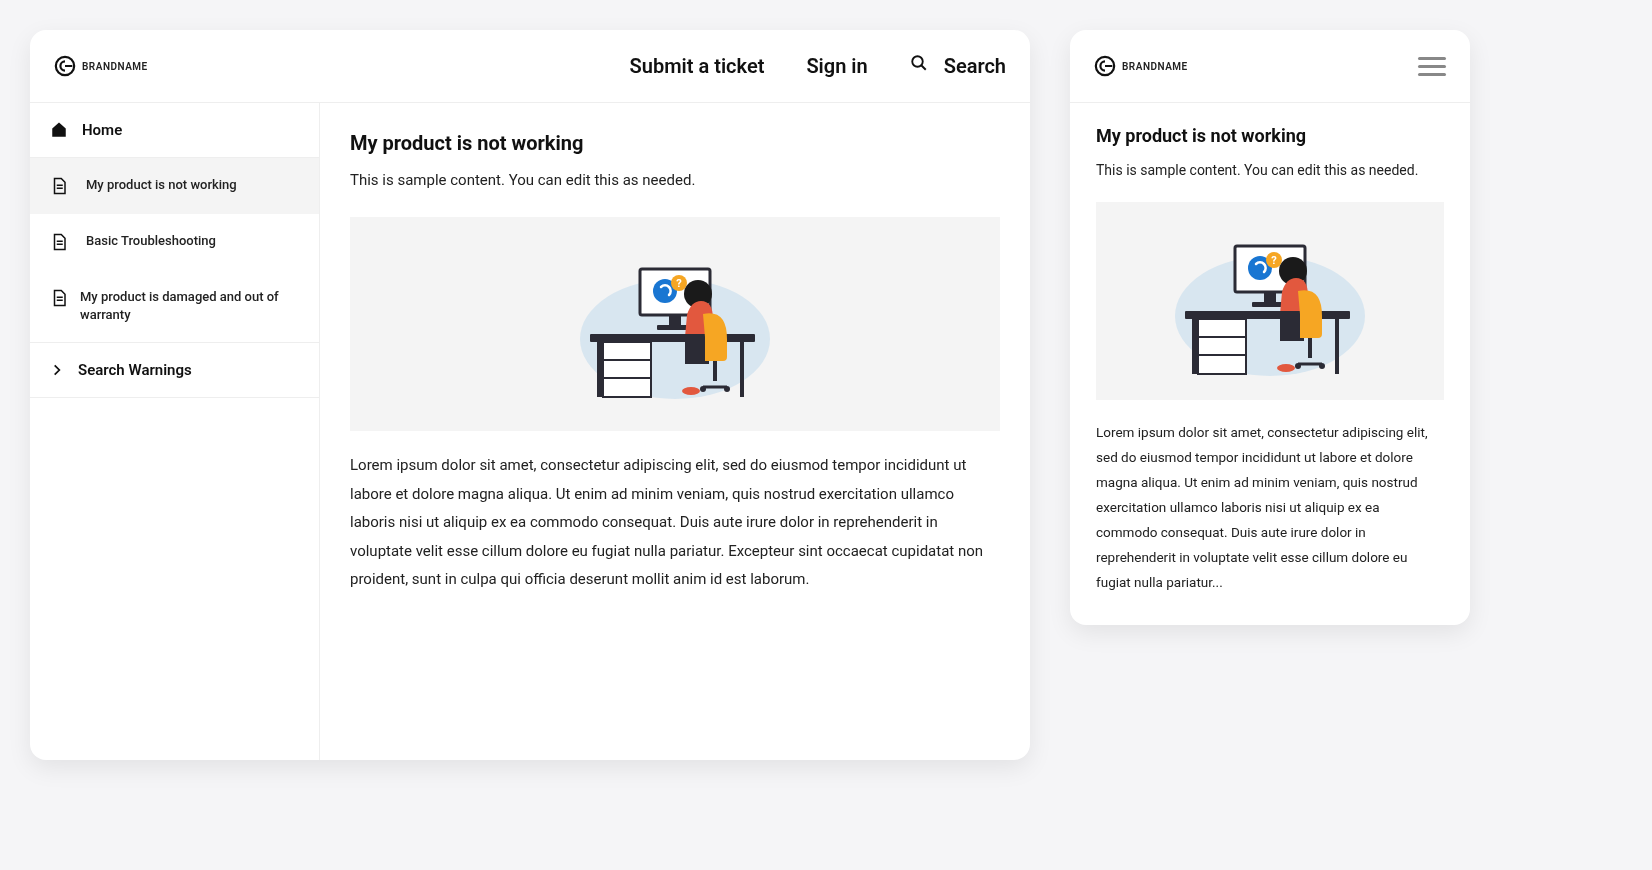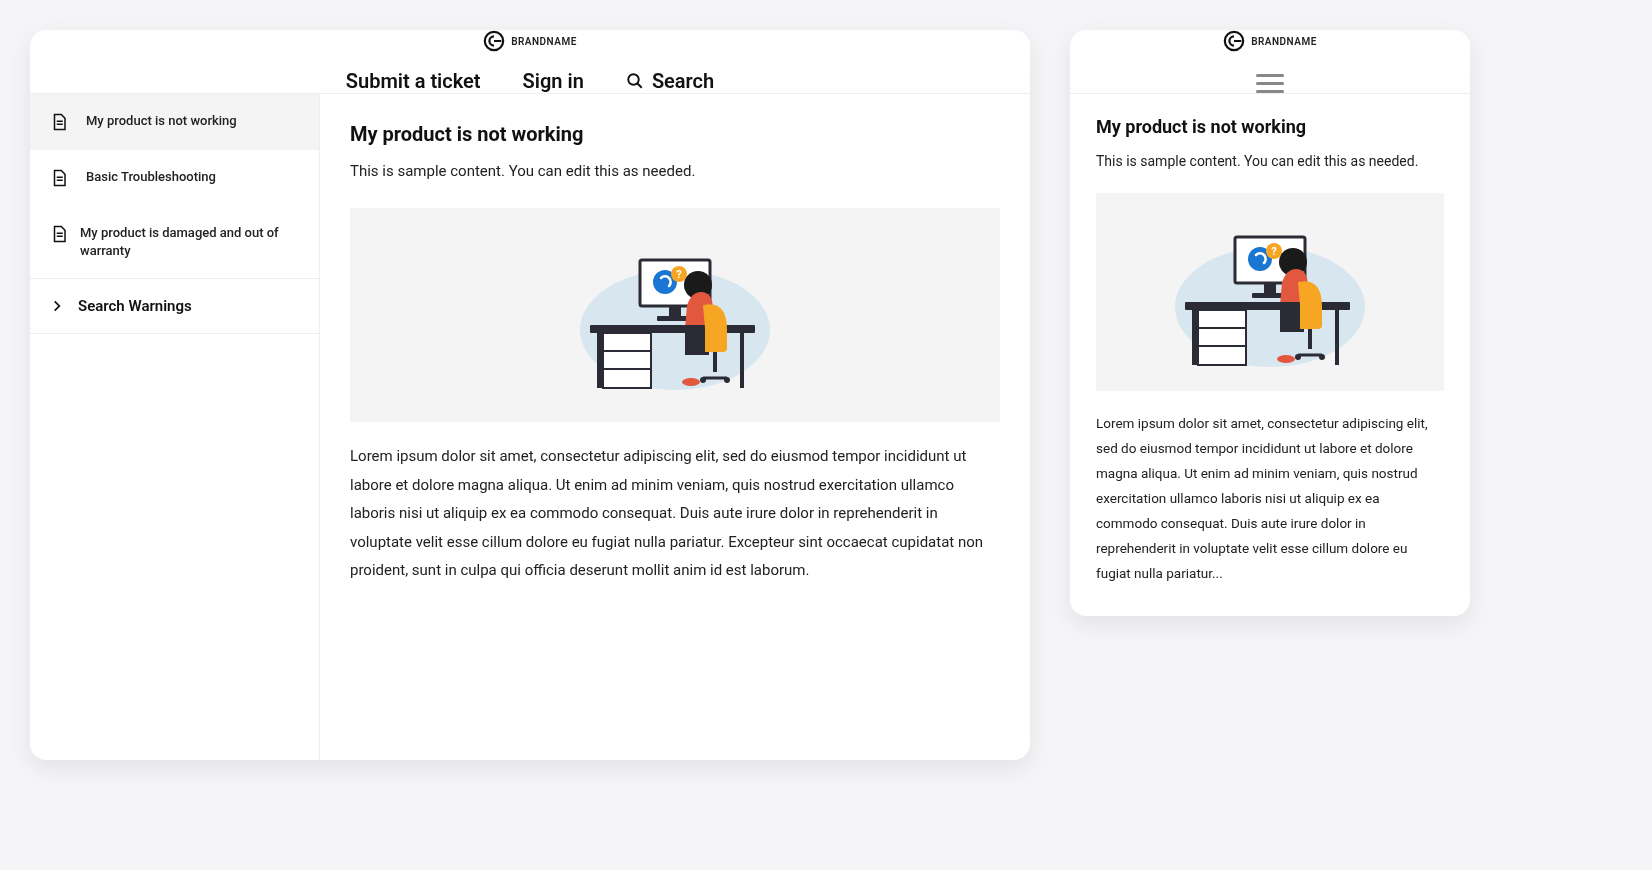--- a/index.html
+++ b/index.html
@@ -17,29 +17,28 @@
   box-shadow: 0 8px 24px rgba(0,0,0,0.08);
   overflow: hidden;
 }
 .desktop { width: 1000px; height: 730px; }
 .mobile { width: 400px; }
 .header {
   display: flex;
   align-items: center;
   justify-content: space-between;
   padding: 0 24px;
-  height: 64px;
+  height: 73px;
   border-bottom: 1px solid #eee;
-  flex-direction: column;
 }
 .logo-group { display: flex; align-items: center; gap: 6px; }
 .logo-text { font-size: 10px; font-weight: 600; letter-spacing: 0.5px; color: #222; }
 .nav-links { display: flex; align-items: center; gap: 42px; }
 .nav-link { font-size: 20px; font-weight: 600; color: #111; cursor: pointer; }
-.search-group { display: flex; align-items: center; gap: 8px; cursor: pointer; }
+.search-group { display: flex; gap: 16px; cursor: pointer; }
 .body-wrap { display: flex; height: calc(100% - 56px); }
 .sidebar { width: 290px; border-right: 1px solid #eee; }
 .side-item {
   display: flex;
   align-items: center;
   gap: 14px;
   padding: 18px 20px;
   border-bottom: 1px solid #eee;
   font-size: 15px;
   font-weight: 600;
@@ -98,20 +97,26 @@
         <svg class="icon-svg" width="18" height="18" viewBox="0 0 24 24" fill="none" stroke="#111" stroke-width="2.5">
             <circle cx="10" cy="10" r="7"></circle>
             <line x1="15" y1="15" x2="21" y2="21"></line>
           </svg>
         <span class="nav-link">Search</span>
       </div>
     </div>
   </div>
   <div class="body-wrap">
     <div class="sidebar">
+      <div class="side-item">
+        <svg class="icon-svg" width="18" height="18" viewBox="0 0 24 24" fill="#111">
+            <path d="M3 10 L12 2 L21 10 V21 H3 Z"></path>
+          </svg>
+        <span>Home</span>
+      </div>
       <div class="sub-item active">
         <svg class="icon-svg" width="18" height="20" viewBox="0 0 24 24" fill="none" stroke="#111" stroke-width="2">
             <path d="M6 2 H15 L20 7 V22 H6 Z"></path>
             <line x1="9" y1="11" x2="17" y2="11"></line>
             <line x1="9" y1="15" x2="17" y2="15"></line>
           </svg>
         <span>My product is not working</span>
       </div>
       <div class="sub-item">
         <svg class="icon-svg" width="18" height="20" viewBox="0 0 24 24" fill="none" stroke="#111" stroke-width="2">

